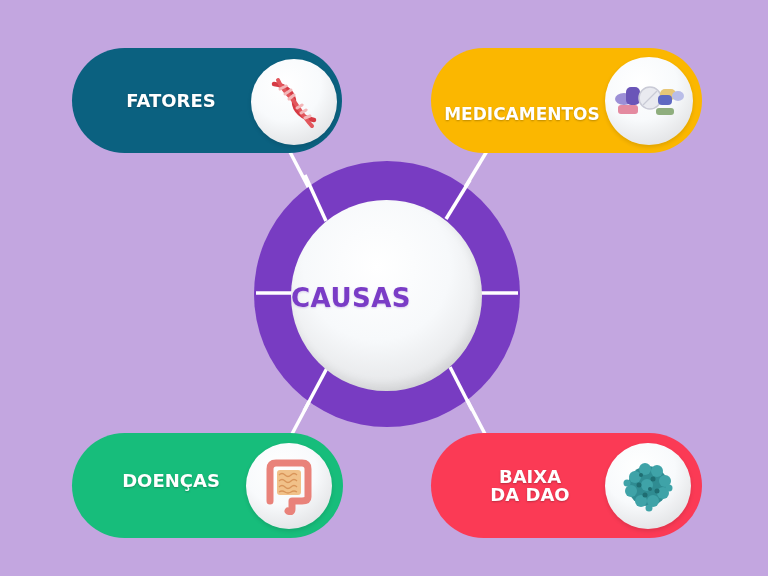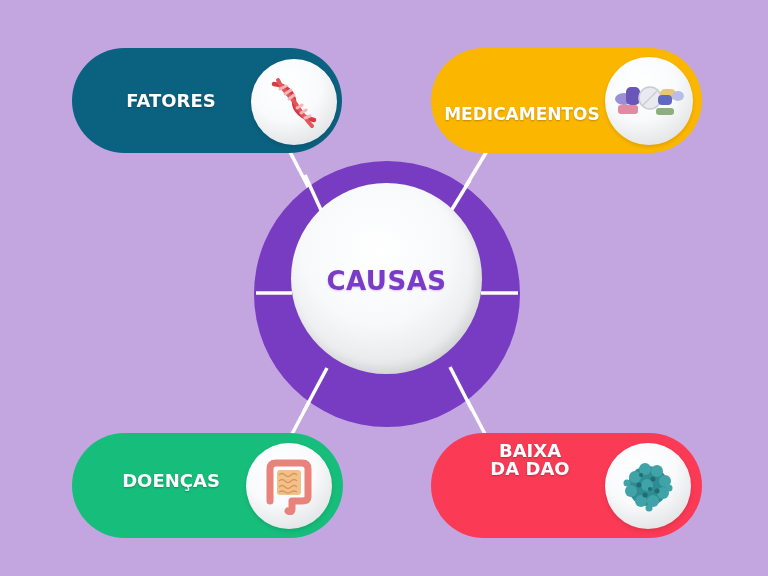--- a/index.html
+++ b/index.html
@@ -13,25 +13,25 @@
   svg.lines { position: absolute; left: 0; top: 0; width: 768px; height: 576px; }
 
   .ring {
     position: absolute;
     left: 254px; top: 161px; width: 266px; height: 266px;
     border-radius: 50%;
     background: #783cc2;
   }
   .hub {
     position: absolute;
-    left: 291px; top: 183px; width: 191px; height: 191px;
+    left: 291px; top: 200px; width: 191px; height: 191px;
     border-radius: 50%;
     background: radial-gradient(circle at 45% 35%, #ffffff 0%, #f7f9fb 45%, #e6e7e9 75%, #c9cacc 100%);
     box-shadow: inset -4px -6px 10px rgba(0,0,0,0.08);
-    display: flex; align-items: center; justify-content: center;
+    display: flex; align-items: center; 
   }
   .hub-label {
     color: #7a3cc6;
     font-weight: bold;
     font-size: 26px;
     letter-spacing: 0.5px;
     text-shadow: 0 1px 2px rgba(120,60,200,0.25);
     margin-top: 4px;
   }
 
@@ -59,21 +59,21 @@
   .ball svg { display: block; }
 
   #pill-tl { left: 72px;  top: 48px;  width: 270px; }
   #pill-tr { left: 431px; top: 48px;  width: 271px; }
   #pill-bl { left: 72px;  top: 433px; width: 271px; }
   #pill-br { left: 431px; top: 433px; width: 271px; }
 
   #text-tl { left: 98px;  top: 48px;  width: 146px; height: 105px; font-size: 18px; }
   #text-tr { left: 434px; top: 48px;  width: 176px; height: 133px; font-size: 17px; }
   #text-bl { left: 98px;  top: 433px; width: 146px; height: 95px; font-size: 18px; }
-  #text-br { left: 457px; top: 407px; width: 146px; height: 105px; font-size: 18px; }
+  #text-br { left: 457px; top: 433px; width: 146px; height: 105px; font-size: 18px; }
 
   #ball-tl { left: 251px; top: 59px;  width: 86px; height: 86px; }
   #ball-tr { left: 605px; top: 57px;  width: 88px; height: 88px; }
   #ball-bl { left: 246px; top: 443px; width: 86px; height: 86px; }
   #ball-br { left: 605px; top: 443px; width: 86px; height: 86px; }
 </style>
 </head>
 <body style="background: rgb(195, 166, 224);">
 
 <div class="canvas">

